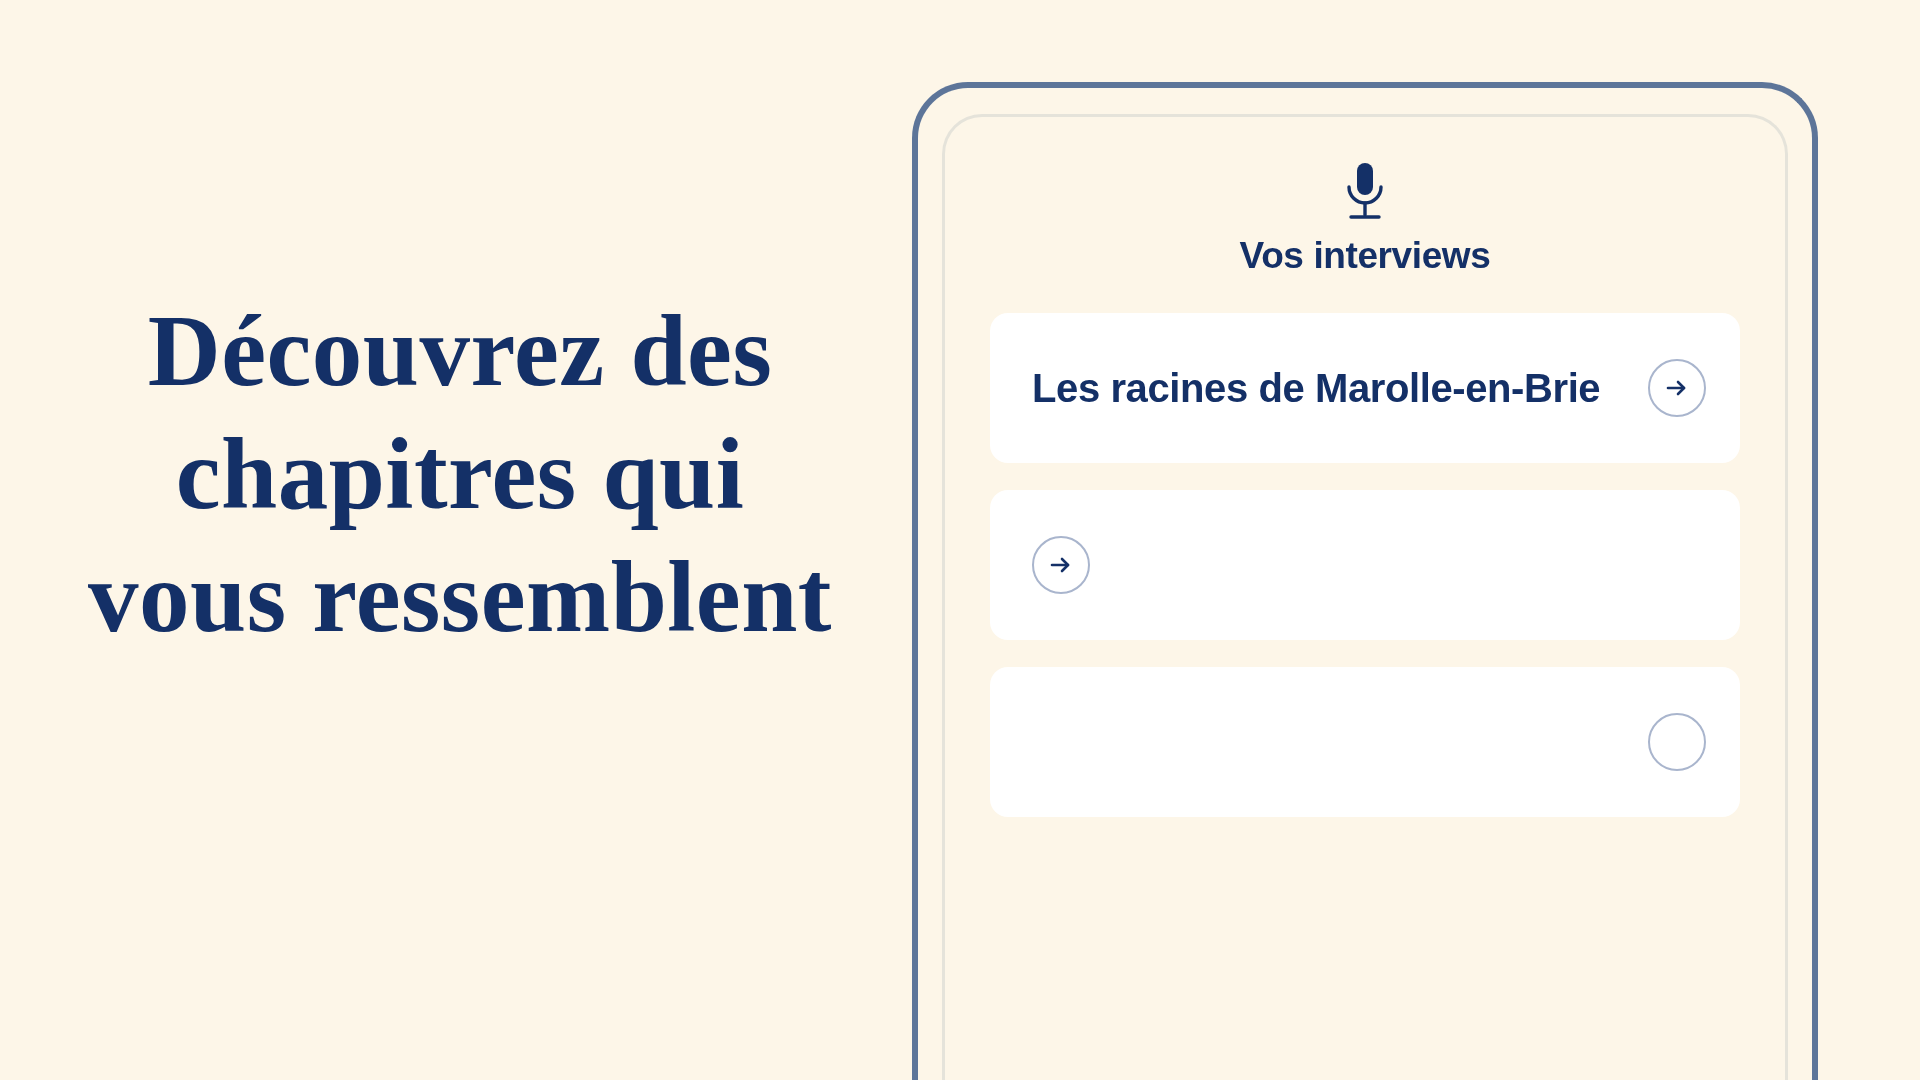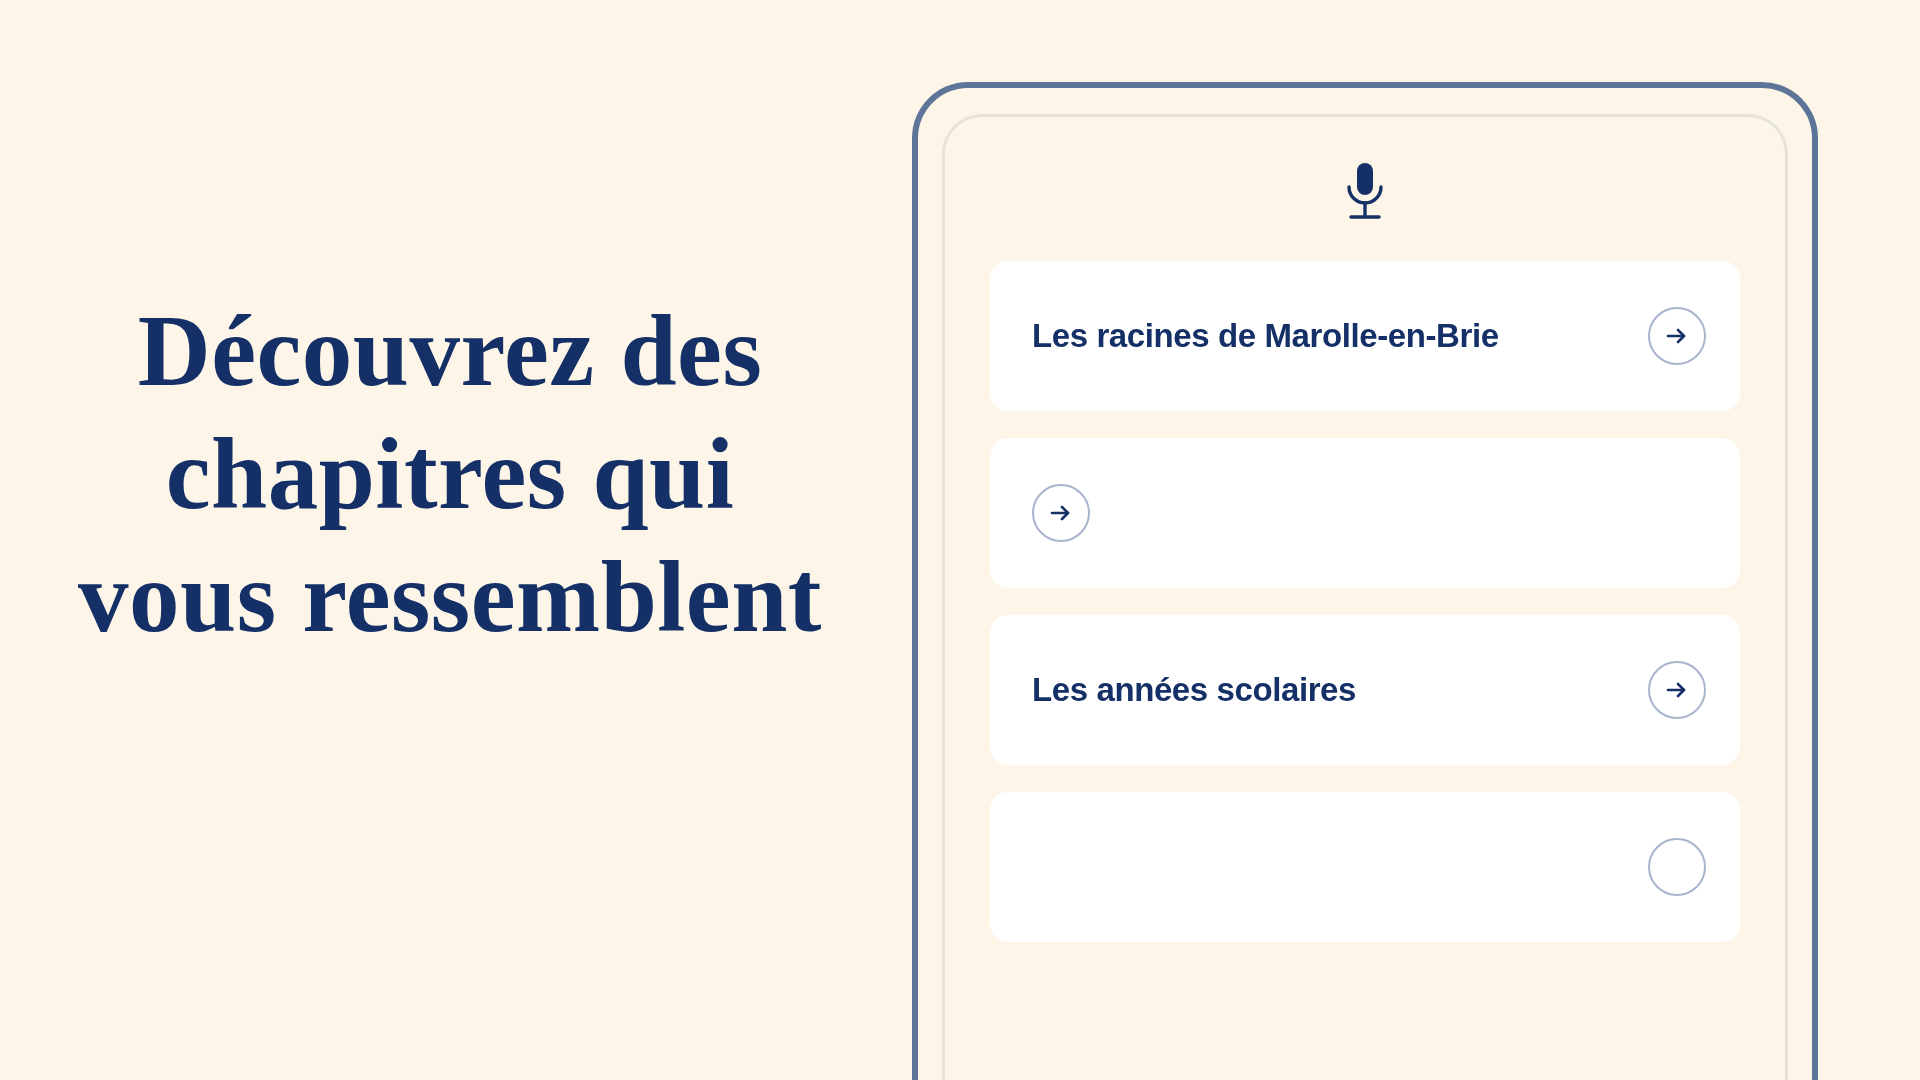--- a/index.html
+++ b/index.html
@@ -18,21 +18,21 @@
     position: relative;
     width: 1920px;
     height: 1080px;
     background: #fdf6e8;
     overflow: hidden;
   }
 
   
   .headline-block {
     position: absolute;
-    left: 70px;
+    left: 80px;
     top: 290px;
     width: 760px;
     text-align: center;
   }
   .headline {
     margin: 0;
     font-family: "Liberation Serif", "DejaVu Serif", serif;
     font-weight: 700;
     font-size: 101px;
     line-height: 1.22;
@@ -104,21 +104,21 @@
     align-items: center;
     justify-content: space-between;
     padding: 0 34px 0 42px;
     box-sizing: border-box;
     flex: 0 0 auto;
     cursor: pointer;
   }
   .card-title {
     font-family: "Liberation Sans", sans-serif;
     font-weight: 700;
-    font-size: 33px;
+    font-size: 40px;
     letter-spacing: -0.4px;
     color: #143067;
     white-space: nowrap;
   }
   .card-arrow {
     flex: 0 0 auto;
     width: 58px;
     height: 58px;
     border: 2px solid #a9b5cd;
     border-radius: 50%;
@@ -144,20 +144,21 @@
   <div class="phone-frame">
     <div class="phone-screen">
 
       <div class="screen-header">
         <svg class="mic-icon" viewBox="0 0 54 64" aria-hidden="true">
           <rect x="19" y="2" width="16" height="32" rx="8" fill="#143067"></rect>
           <path d="M11 26 a16 16 0 0 0 32 0" fill="none" stroke="#143067" stroke-width="3.4" stroke-linecap="round"></path>
           <line x1="27" y1="42" x2="27" y2="54" stroke="#143067" stroke-width="3.4" stroke-linecap="round"></line>
           <line x1="13" y1="56" x2="41" y2="56" stroke="#143067" stroke-width="3.4" stroke-linecap="round"></line>
         </svg>
+        <div class="screen-title">Vos interviews</div>
       </div>
 
       <div class="card-list">
 
         <div class="interview-card">
           <span class="card-title">Les racines de Marolle-en-Brie</span>
           <button class="card-arrow">
             <svg width="26" height="26" viewBox="0 0 26 26" aria-hidden="true">
               <line x1="4" y1="13" x2="20" y2="13" stroke="#143067" stroke-width="2.6" stroke-linecap="round"></line>
               <polyline points="14,7 20,13 14,19" fill="none" stroke="#143067" stroke-width="2.6" stroke-linecap="round" stroke-linejoin="round"></polyline>
@@ -167,29 +168,20 @@
 
         <div class="interview-card">
           <button class="card-arrow">
             <svg width="26" height="26" viewBox="0 0 26 26" aria-hidden="true">
               <line x1="4" y1="13" x2="20" y2="13" stroke="#143067" stroke-width="2.6" stroke-linecap="round"></line>
               <polyline points="14,7 20,13 14,19" fill="none" stroke="#143067" stroke-width="2.6" stroke-linecap="round" stroke-linejoin="round"></polyline>
             </svg>
           </button>
         </div>
 
-        <div class="interview-card">
-          <span class="card-title">Les années scolaires</span>
-          <button class="card-arrow">
-            <svg width="26" height="26" viewBox="0 0 26 26" aria-hidden="true">
-              <line x1="4" y1="13" x2="20" y2="13" stroke="#143067" stroke-width="2.6" stroke-linecap="round"></line>
-              <polyline points="14,7 20,13 14,19" fill="none" stroke="#143067" stroke-width="2.6" stroke-linecap="round" stroke-linejoin="round"></polyline>
-            </svg>
-          </button>
-        </div>
 
 
         <div class="interview-card">
           <span class="card-title"></span>
           <button class="card-arrow">
             
           </button>
         </div>
 
       </div>

